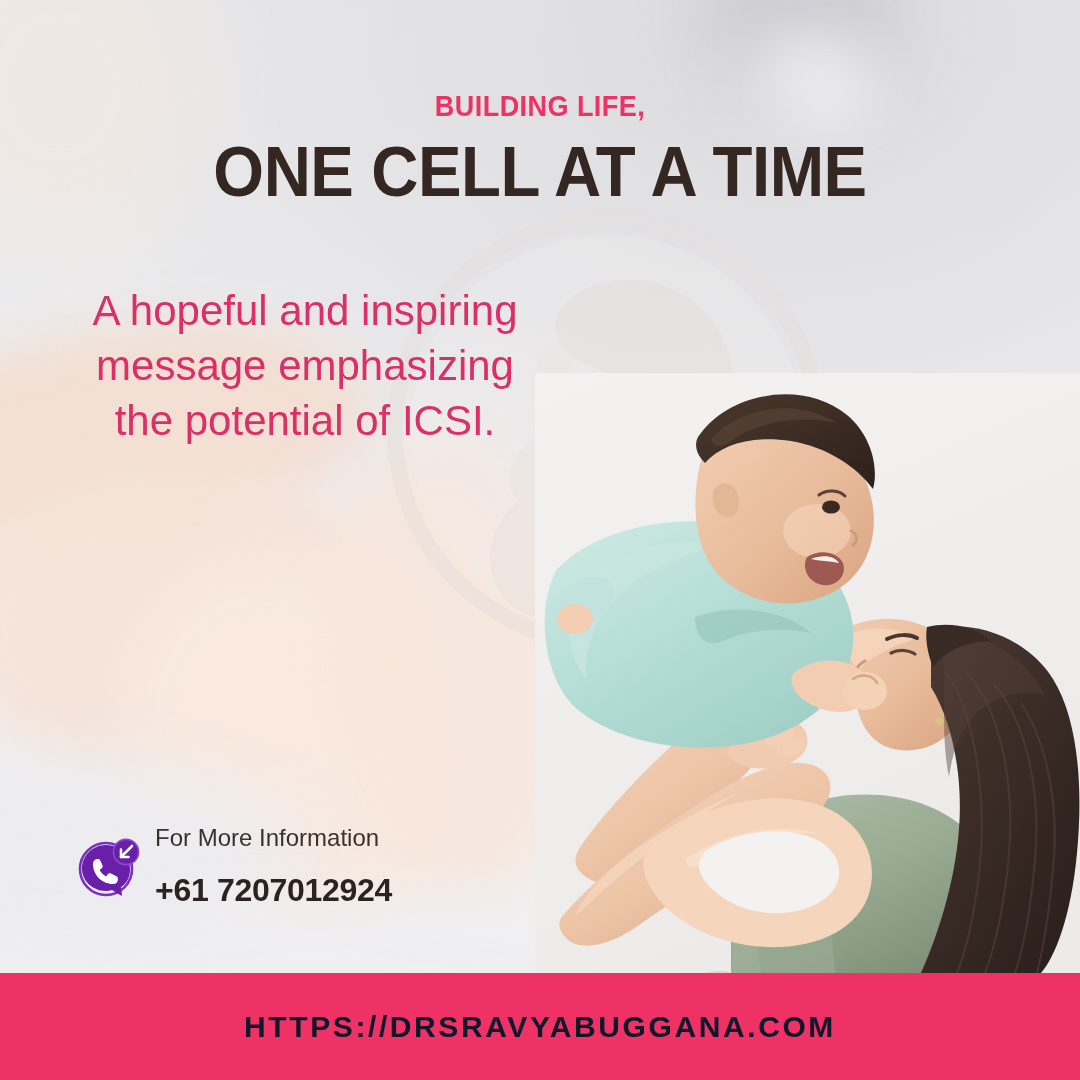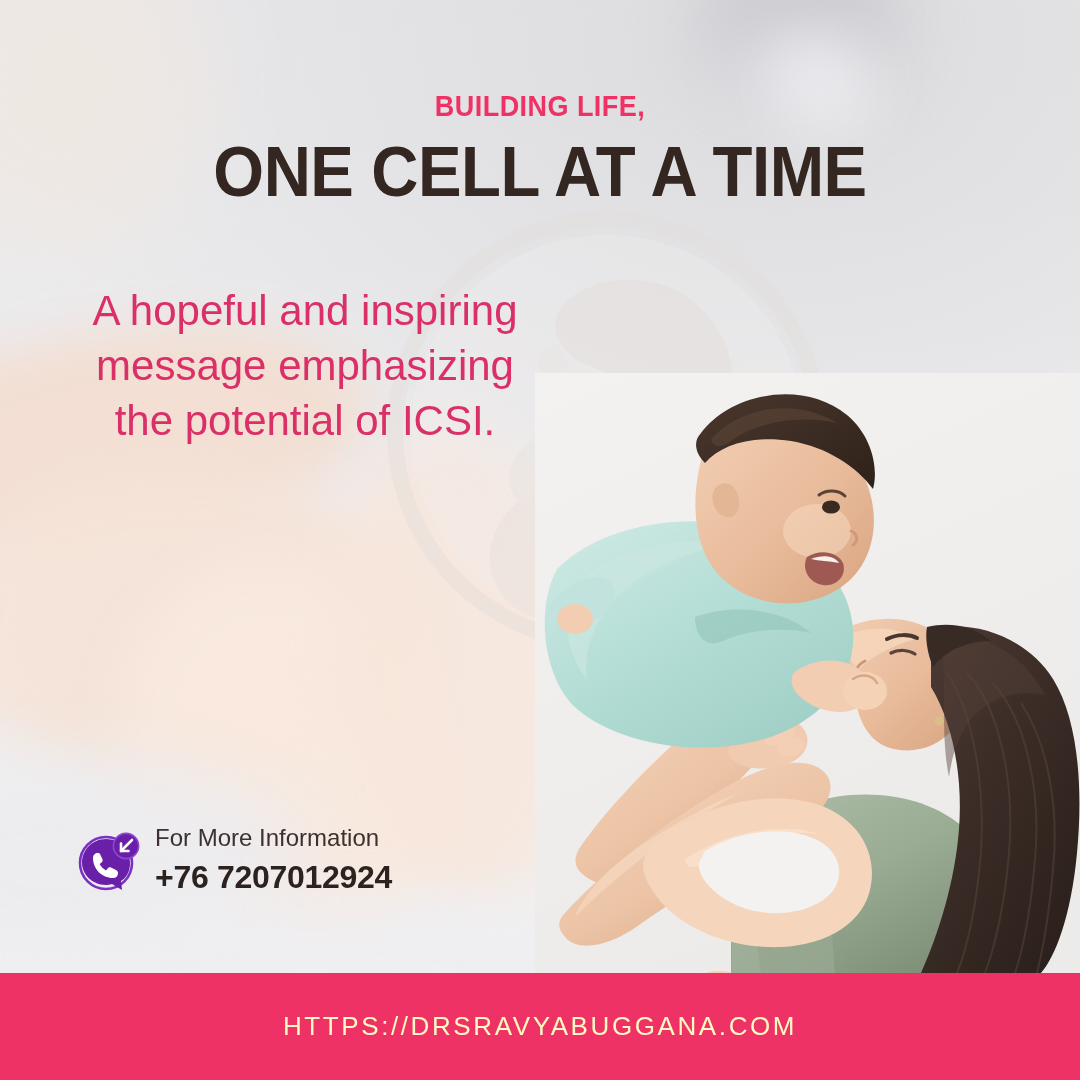--- a/index.html
+++ b/index.html
@@ -161,43 +161,43 @@
     align-items: center;
     gap: 13px;
   }
   .phone-icon { width: 66px; height: 66px; flex: 0 0 auto; }
   .phone-icon svg { display: block; width: 100%; height: 100%; }
   .contact-text { display: flex; flex-direction: column; line-height: 1; }
   .contact-label {
     color: #3b3130;
     font-size: 24px;
     font-weight: 400;
-    margin-bottom: 11px;
+    margin-bottom: 24px;
   }
   .contact-number {
     color: #2c2320;
     font-size: 32px;
     font-weight: 700;
     letter-spacing: -0.3px;
   }
 
   
   .footer {
     position: absolute;
     left: 0; right: 0; bottom: 0;
     height: 107px;
     background: #EE3266;
     display: flex;
     align-items: center;
     justify-content: center;
   }
   .footer-url {
-    color: #fef9c3;
-    font-size: 26px;
-    font-weight: 400;
+    color: #0f172a;
+    font-size: 30px;
+    font-weight: 700;
     letter-spacing: 2.6px;
   }
 </style>
 </head>
 <body>
 
 <div id="poster">
 
   <div class="bg-base"></div>
   <div class="bg-blob blob-topleft"></div>
@@ -418,21 +418,21 @@
         <circle cx="50" cy="19" r="12.6" fill="#6A1FA8"></circle>
         <circle cx="50" cy="19" r="12.6" fill="none" stroke="#8C46CF" stroke-width="1.6"></circle>
         <g stroke="#ffffff" stroke-width="2.6" fill="none" stroke-linecap="round" stroke-linejoin="round">
           <path d="M56 13 L45 24"></path>
           <path d="M45 16.5 L45 24 L52.5 24"></path>
         </g>
       </svg>
     </span>
     <span class="contact-text">
       <span class="contact-label">For More Information</span>
-      <span class="contact-number">+76 7207012924</span>
+      <span class="contact-number">+61 7207012924</span>
     </span>
   </div>
 
   <div class="footer">
     <span class="footer-url">HTTPS://DRSRAVYABUGGANA.COM</span>
   </div>
 
 </div>
 
 </body></html>

